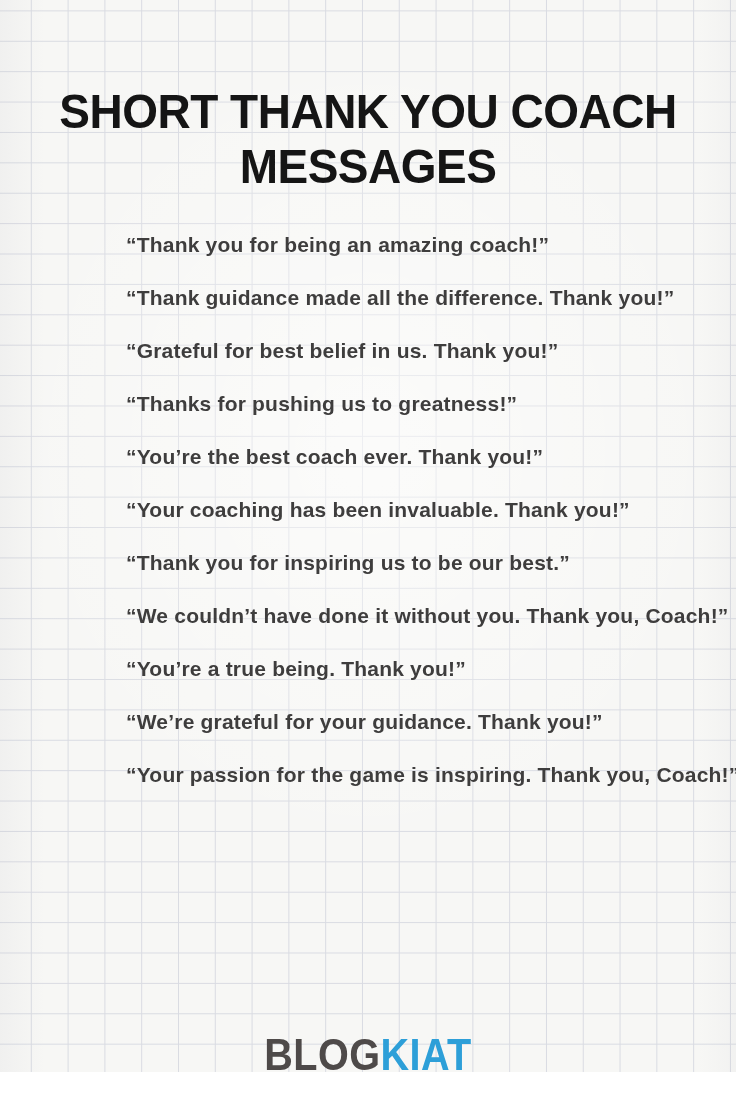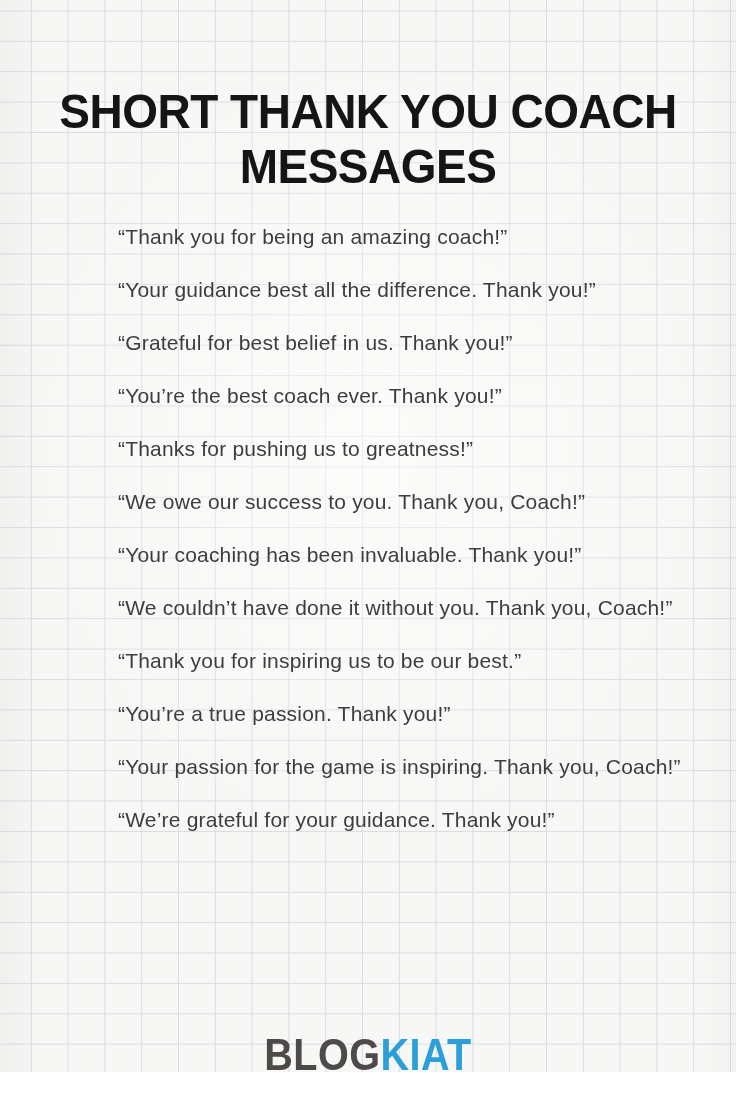--- a/index.html
+++ b/index.html
@@ -45,22 +45,23 @@
     line-height:53px;
     font-weight:800;
     letter-spacing:-0.5px;
     transform:scaleY(1.04);
     transform-origin:top center;
   }
   .messages{
     position:relative;
     z-index:1;
     list-style:none;
-    margin:0;
+    margin:8px;
     padding:34px 40px 0 118px;
+    font-weight:bold;
   }
   .messages li{
     color:var(--body);
     font-size:21px;
     line-height:25px;
     letter-spacing:0.2px;
     margin-bottom:28px;
     white-space:nowrap;
   }
   .logo{
@@ -83,29 +84,28 @@
 <body>
 
 <div class="poster">
   <h1 class="title">
     <span>SHORT THANK YOU COACH</span><br>
     <span>MESSAGES</span>
   </h1>
 
   <ul class="messages">
       <li>“Thank you for being an amazing coach!”</li>
-      <li>“Your guidance best all the difference. Thank you!”</li>
+      <li>“Thank guidance made all the difference. Thank you!”</li>
       <li>“Grateful for best belief in us. Thank you!”</li>
+      <li>“Thanks for pushing us to greatness!”</li>
       <li>“You’re the best coach ever. Thank you!”</li>
-      <li>“Thanks for pushing us to greatness!”</li>
-      <li>“We owe our success to you. Thank you, Coach!”</li>
       <li>“Your coaching has been invaluable. Thank you!”</li>
+      <li>“Thank you for inspiring us to be our best.”</li>
       <li>“We couldn’t have done it without you. Thank you, Coach!”</li>
-      <li>“Thank you for inspiring us to be our best.”</li>
-      <li>“You’re a true passion. Thank you!”</li>
+      <li>“You’re a true being. Thank you!”</li>
+      <li>“We’re grateful for your guidance. Thank you!”</li>
       <li>“Your passion for the game is inspiring. Thank you, Coach!”</li>
-      <li>“We’re grateful for your guidance. Thank you!”</li>
     </ul>
 
   <div class="logo">
     <span class="logo-dark">BLOG</span><span class="logo-blue">KIAT</span>
   </div>
 </div>
 
 </body></html>

